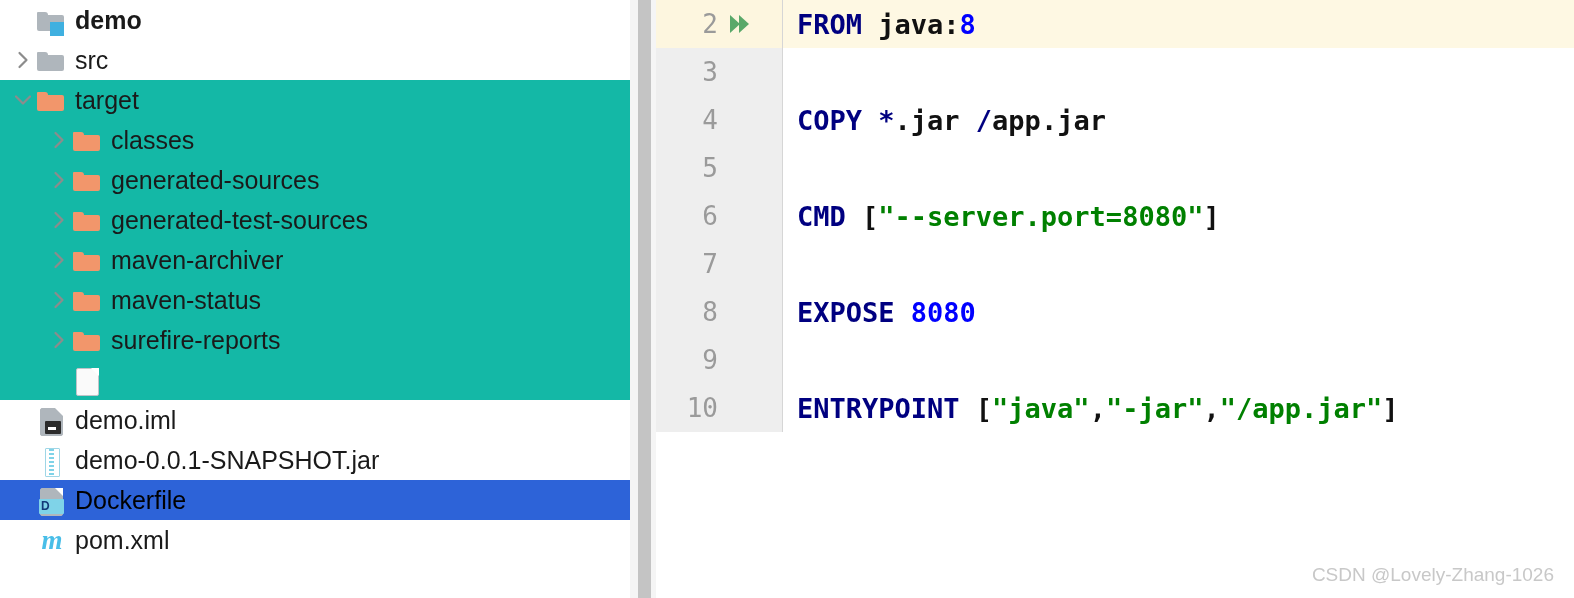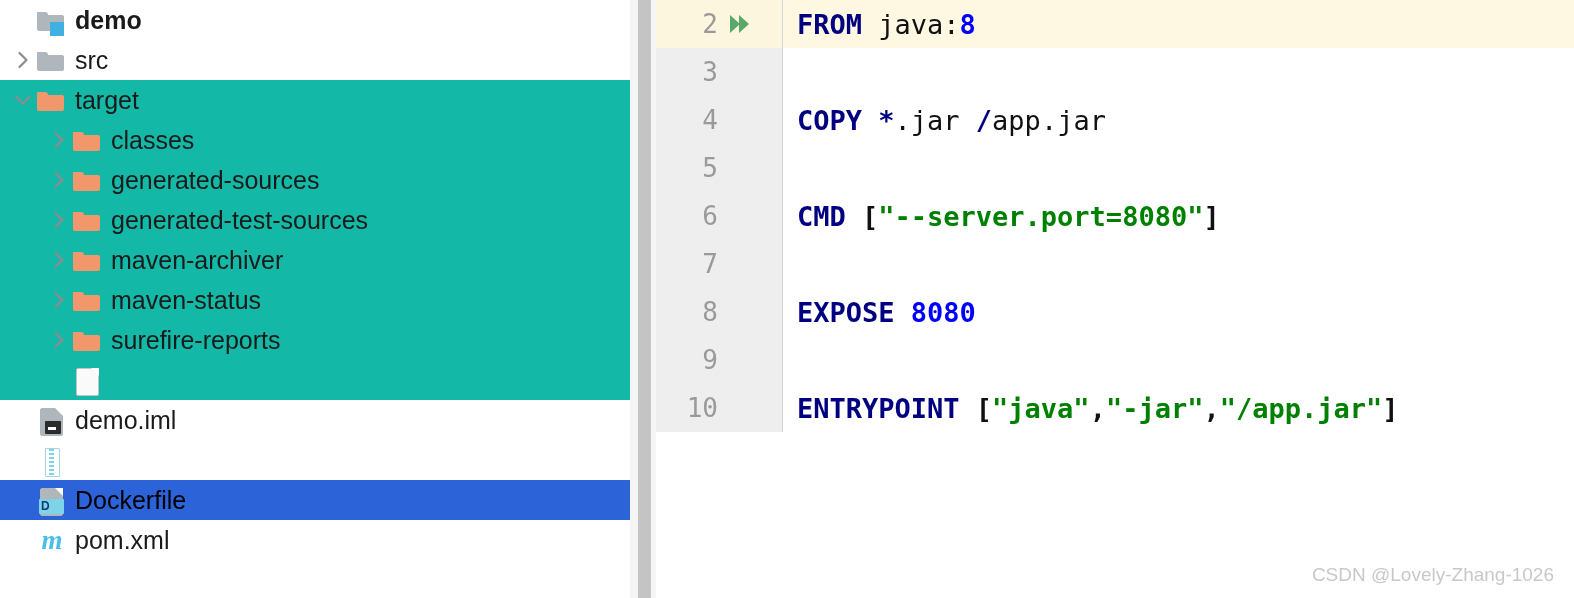--- a/index.html
+++ b/index.html
@@ -249,21 +249,21 @@
     font-family: "DejaVu Sans Mono", monospace;
     font-size: 27px;
     font-weight: bold;
     white-space: pre;
     color: #111111;
     letter-spacing: 0px;
   }
   .kw  { color: #000080; text-align: right; }
   .str { color: #008000; }
   .num { color: #0000FF; }
-  .pln { color: #111111; font-weight: normal; }
+  .pln { color: #111111; font-weight: bold; }
   .punct { color: #111111; }
 
   
   #watermark {
     position: absolute;
     right: 20px;
     bottom: 12px;
     font-size: 19px;
     color: #C8C8C8;
     font-family: "Liberation Sans", sans-serif;
@@ -403,20 +403,21 @@
         </span>
         <span class="row-label">demo.iml</span>
       </div>
       <div class="tree-row ind-1">
         <span class="chevron empty"></span>
         <span class="icon-slot">
           <span class="jar">
             <span class="zip"></span>
           </span>
         </span>
+        <span class="row-label">demo-0.0.1-SNAPSHOT.jar</span>
       </div>
       <div class="tree-row ind-1 selected">
         <span class="chevron empty"></span>
         <span class="icon-slot">
           <span class="page gray-solid">
             <span class="fold"></span>
           </span>
           <span class="badge-docker">D</span>
         </span>
         <span class="row-label">Dockerfile</span>

